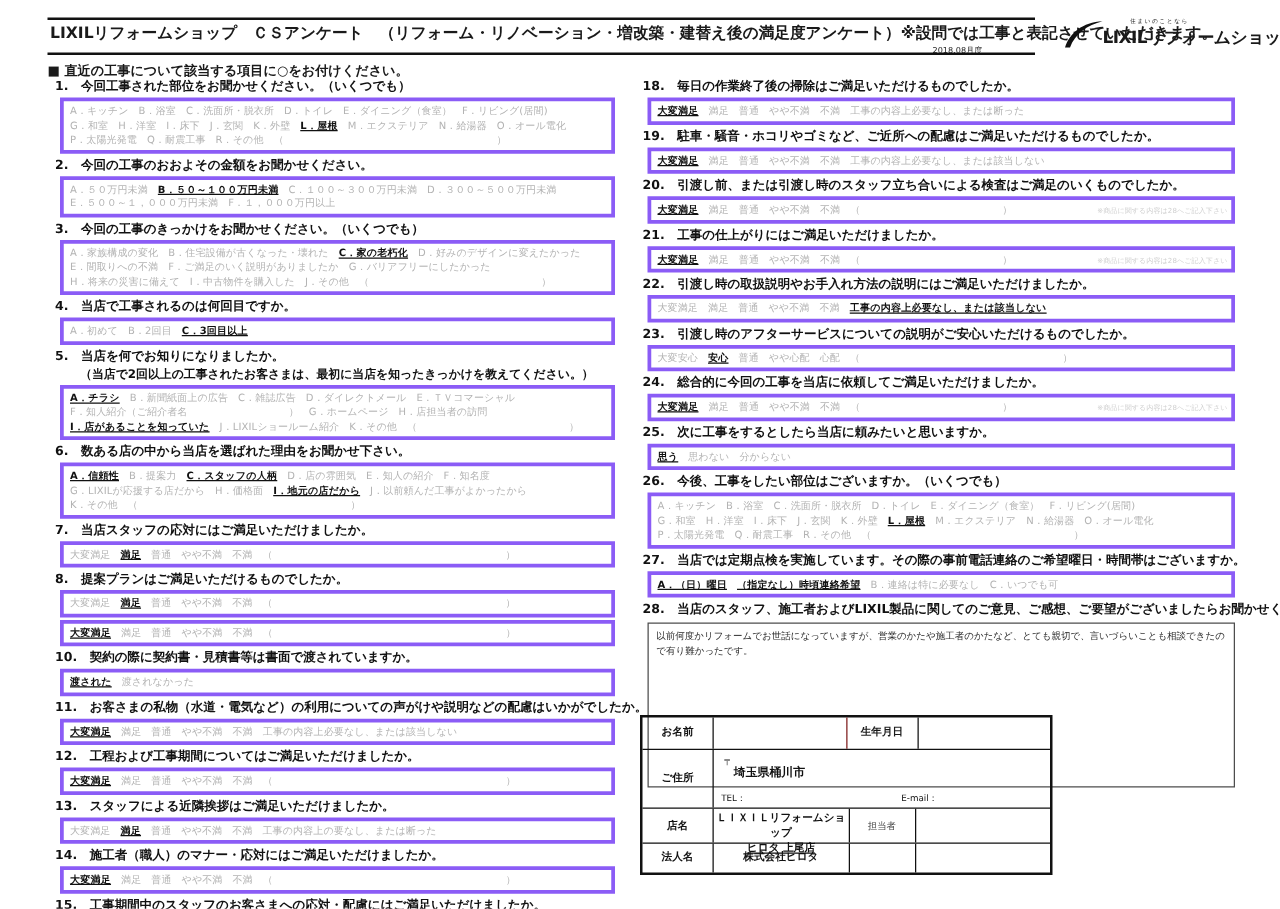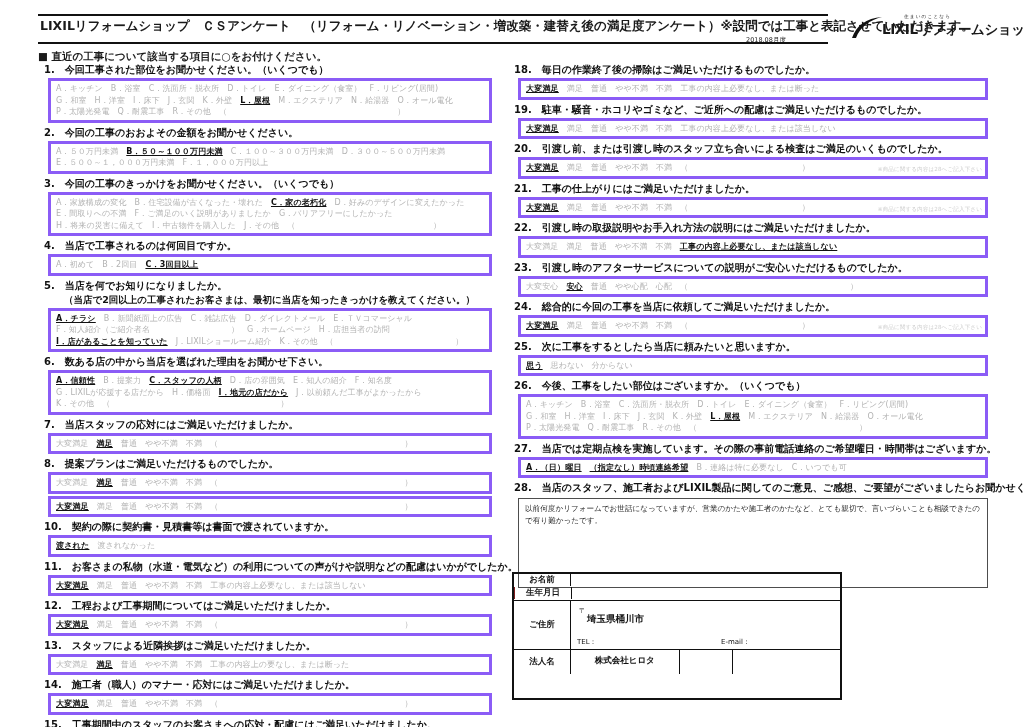--- a/index.html
+++ b/index.html
@@ -66,40 +66,40 @@
   .optline .sel{
     color:#111;font-weight:bold;text-decoration:underline;letter-spacing:0.2px;
   }
   .sp{display:inline-block;width:8px;}
   .note-right{
     float:right;font-size:5.6px;color:#cfcfcf;margin-top:2px;margin-right:-1px;
   }
 
   
   .comment-box{
-    margin:3px 0 0 6px;width:470px;height:90px;border:1px solid #4d4d4d;
+    margin:3px 0 0 6px;width:470px;height:132px;border:1px solid #4d4d4d;
     box-sizing:border-box;padding:4px 6px;
     font-size:7.6px;color:#2a2a2a;line-height:12px;
   }
 
   
   .cust{
     position:absolute;left:512px;top:572px;width:330px;height:128px;
     border:2px solid #111;box-sizing:border-box;
     display:flex;flex-direction:column;
   }
   .cust-row{display:flex;border-bottom:1px solid #111;}
   .cust-row:last-child{border-bottom:none;}
   .c-lbl{
     width:56px;min-width:56px;border-right:1px solid #111;
     display:flex;align-items:center;justify-content:center;
     font-size:8.5px;font-weight:bold;color:#111;
   }
   .c-val{flex:1;position:relative;font-size:8.5px;color:#111;}
-  .r-name{height:26px;flex-direction:column;}
+  .r-name{height:26px;}
   .r-addr{height:48px;}
   .r-shop{height:28px;}
   .r-corp{height:24px;}
   .c-dob-lbl{
     width:56px;min-width:56px;border-left:1px solid #7f1d1d;border-right:1px solid #111;
     display:flex;align-items:center;justify-content:center;
     font-size:8.5px;font-weight:bold;
   }
   .c-dob-val{width:96px;}
   .addr-zip{position:absolute;left:8px;top:5px;font-size:7px;color:#111;}
@@ -325,20 +325,31 @@
     </div>
     <div class="cust-row r-addr">
       <div class="c-lbl">ご住所</div>
       <div class="c-val">
         <span class="addr-zip">〒</span>
         <span class="addr-text">埼玉県桶川市</span>
         <span class="addr-tel">TEL：</span>
         <span class="addr-mail">E-mail：</span>
       </div>
     </div>
+    <div class="cust-row r-shop">
+      <div class="c-lbl">店名</div>
+      <div class="c-val">
+        <div class="shop-text">
+          <span>ＬＩＸＩＬリフォームショップ</span><br>
+          <span class="u">ヒロタ 上尾店</span>
+        </div>
+      </div>
+      <div class="charge-span">担当者</div>
+      <div class="c-val c-charge-val"></div>
+    </div>
     <div class="cust-row r-corp">
       <div class="c-lbl">法人名</div>
       <div class="c-val">
         <div class="corp-text">株式会社ヒロタ</div>
       </div>
       <div class="charge-span"></div>
       <div class="c-val c-charge-val"></div>
     </div>
   </div>
 

